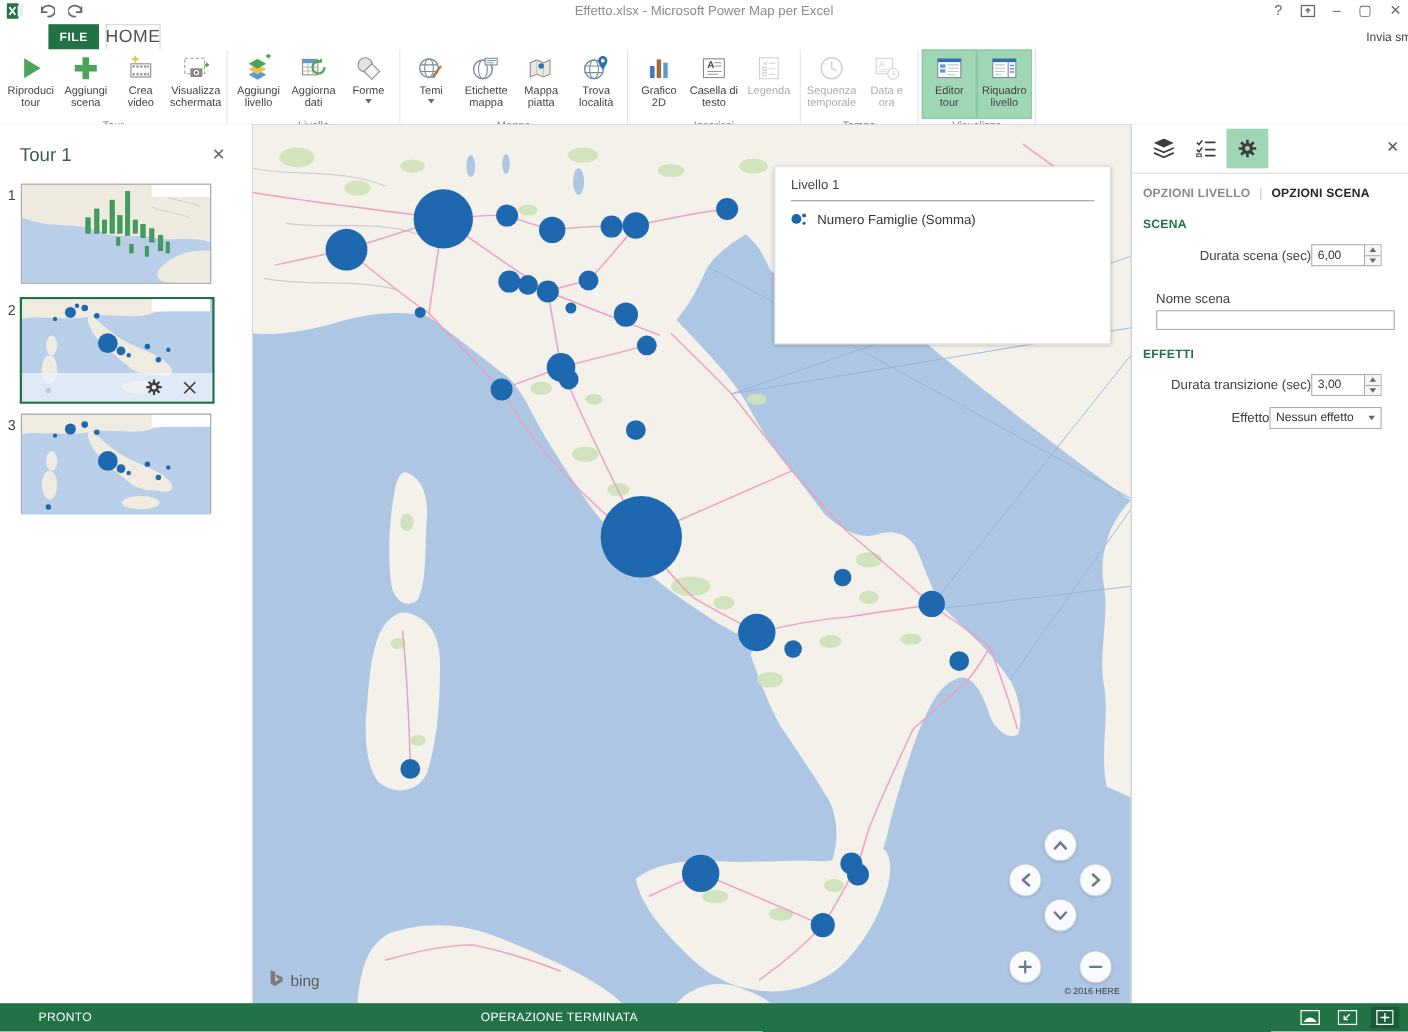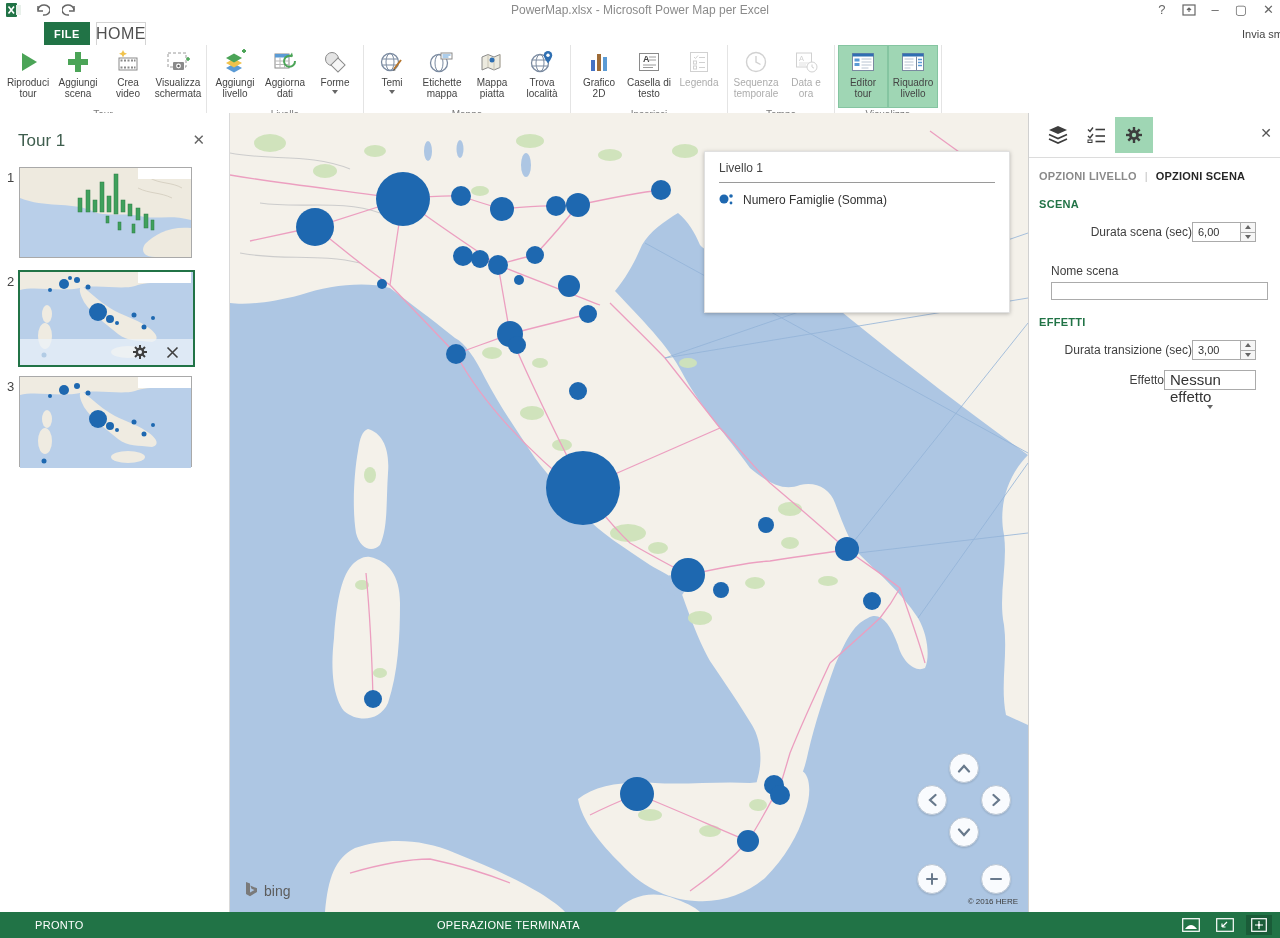--- a/index.html
+++ b/index.html
@@ -77,22 +77,22 @@
              color:#333;display:flex;align-items:center;padding-left:5px;}
   .spin .btns{width:14px;border:1px solid #ababab;display:flex;flex-direction:column;}
   .spin .btns div{flex:1;display:flex;align-items:center;justify-content:center;cursor:pointer;background:#f6f6f6;}
   .spin .btns div + div{border-top:1px solid #ababab;}
   .tri-up{width:0;height:0;border-left:3px solid transparent;border-right:3px solid transparent;border-bottom:4px solid #666;}
   .tri-dn{width:0;height:0;border-left:3px solid transparent;border-right:3px solid transparent;border-top:4px solid #666;}
   .name-row{padding:10px 12px 0 22px;}
   .name-row .lbl{color:#404040;margin-top:12px;}
   .txtinput{margin-top:4px;width:100%;height:18px;border:1px solid #ababab;background:#fff;box-sizing:border-box;
             font-size:11px;padding:0 4px;font-family:inherit;}
-  .ddl{width:92px;height:20px;border:1px solid #ababab;background:#fff;display:flex;align-items:center;
-       justify-content:space-between;padding:0 5px;font-size:15px;color:#333;cursor:pointer;box-sizing:border-box;flex-direction:column;}
+  .ddl{width:102px;height:20px;border:1px solid #ababab;background:#fff;display:flex;align-items:center;
+       justify-content:space-between;padding:0 5px;font-size:11px;color:#333;cursor:pointer;box-sizing:border-box;}
   
   .statusbar{position:absolute;left:0;top:912px;width:1280px;height:26px;background:#217346;color:#fff;
              display:flex;align-items:center;font-size:11px;letter-spacing:.3px;}
   .statusbar .pronto{padding-left:35px;}
   .statusbar .msg{position:absolute;left:437px;}
   .status-icons{position:absolute;right:8px;top:0;height:26px;display:flex;align-items:center;gap:8px;}
   .sico{width:26px;height:20px;display:flex;align-items:center;justify-content:center;cursor:pointer;}
   .sico.pressed{background:#1a5c38;}
 </style>
 </head>
@@ -109,21 +109,21 @@
       </svg>
       <svg width="16" height="14" viewBox="0 0 16 14">
         <path d="M4 3 L4 8 L9 8" fill="none" stroke="#666" stroke-width="1.5"></path>
         <path d="M4 7 A6 5 0 1 1 9 12" fill="none" stroke="#666" stroke-width="1.5"></path>
       </svg>
       <svg width="16" height="14" viewBox="0 0 16 14">
         <path d="M12 3 L12 8 L7 8" fill="none" stroke="#666" stroke-width="1.5"></path>
         <path d="M12 7 A6 5 0 1 0 7 12" fill="none" stroke="#666" stroke-width="1.5"></path>
       </svg>
     </div>
-    <div class="title">PowerMap.xlsx - Microsoft Power Map per Excel</div>
+    <div class="title">Effetto.xlsx - Microsoft Power Map per Excel</div>
     <div class="win-controls">
       <span class="glyph">?</span>
       <svg width="14" height="12" viewBox="0 0 14 12">
         <rect x="1" y="1" width="12" height="10" fill="none" stroke="#666" stroke-width="1.2"></rect>
         <path d="M7 8 L7 4 M5 6 L7 4 L9 6" fill="none" stroke="#666" stroke-width="1.2"></path>
       </svg>
       <span class="glyph">–</span>
       <span class="glyph">▢</span>
       <span class="glyph">✕</span>
     </div>

